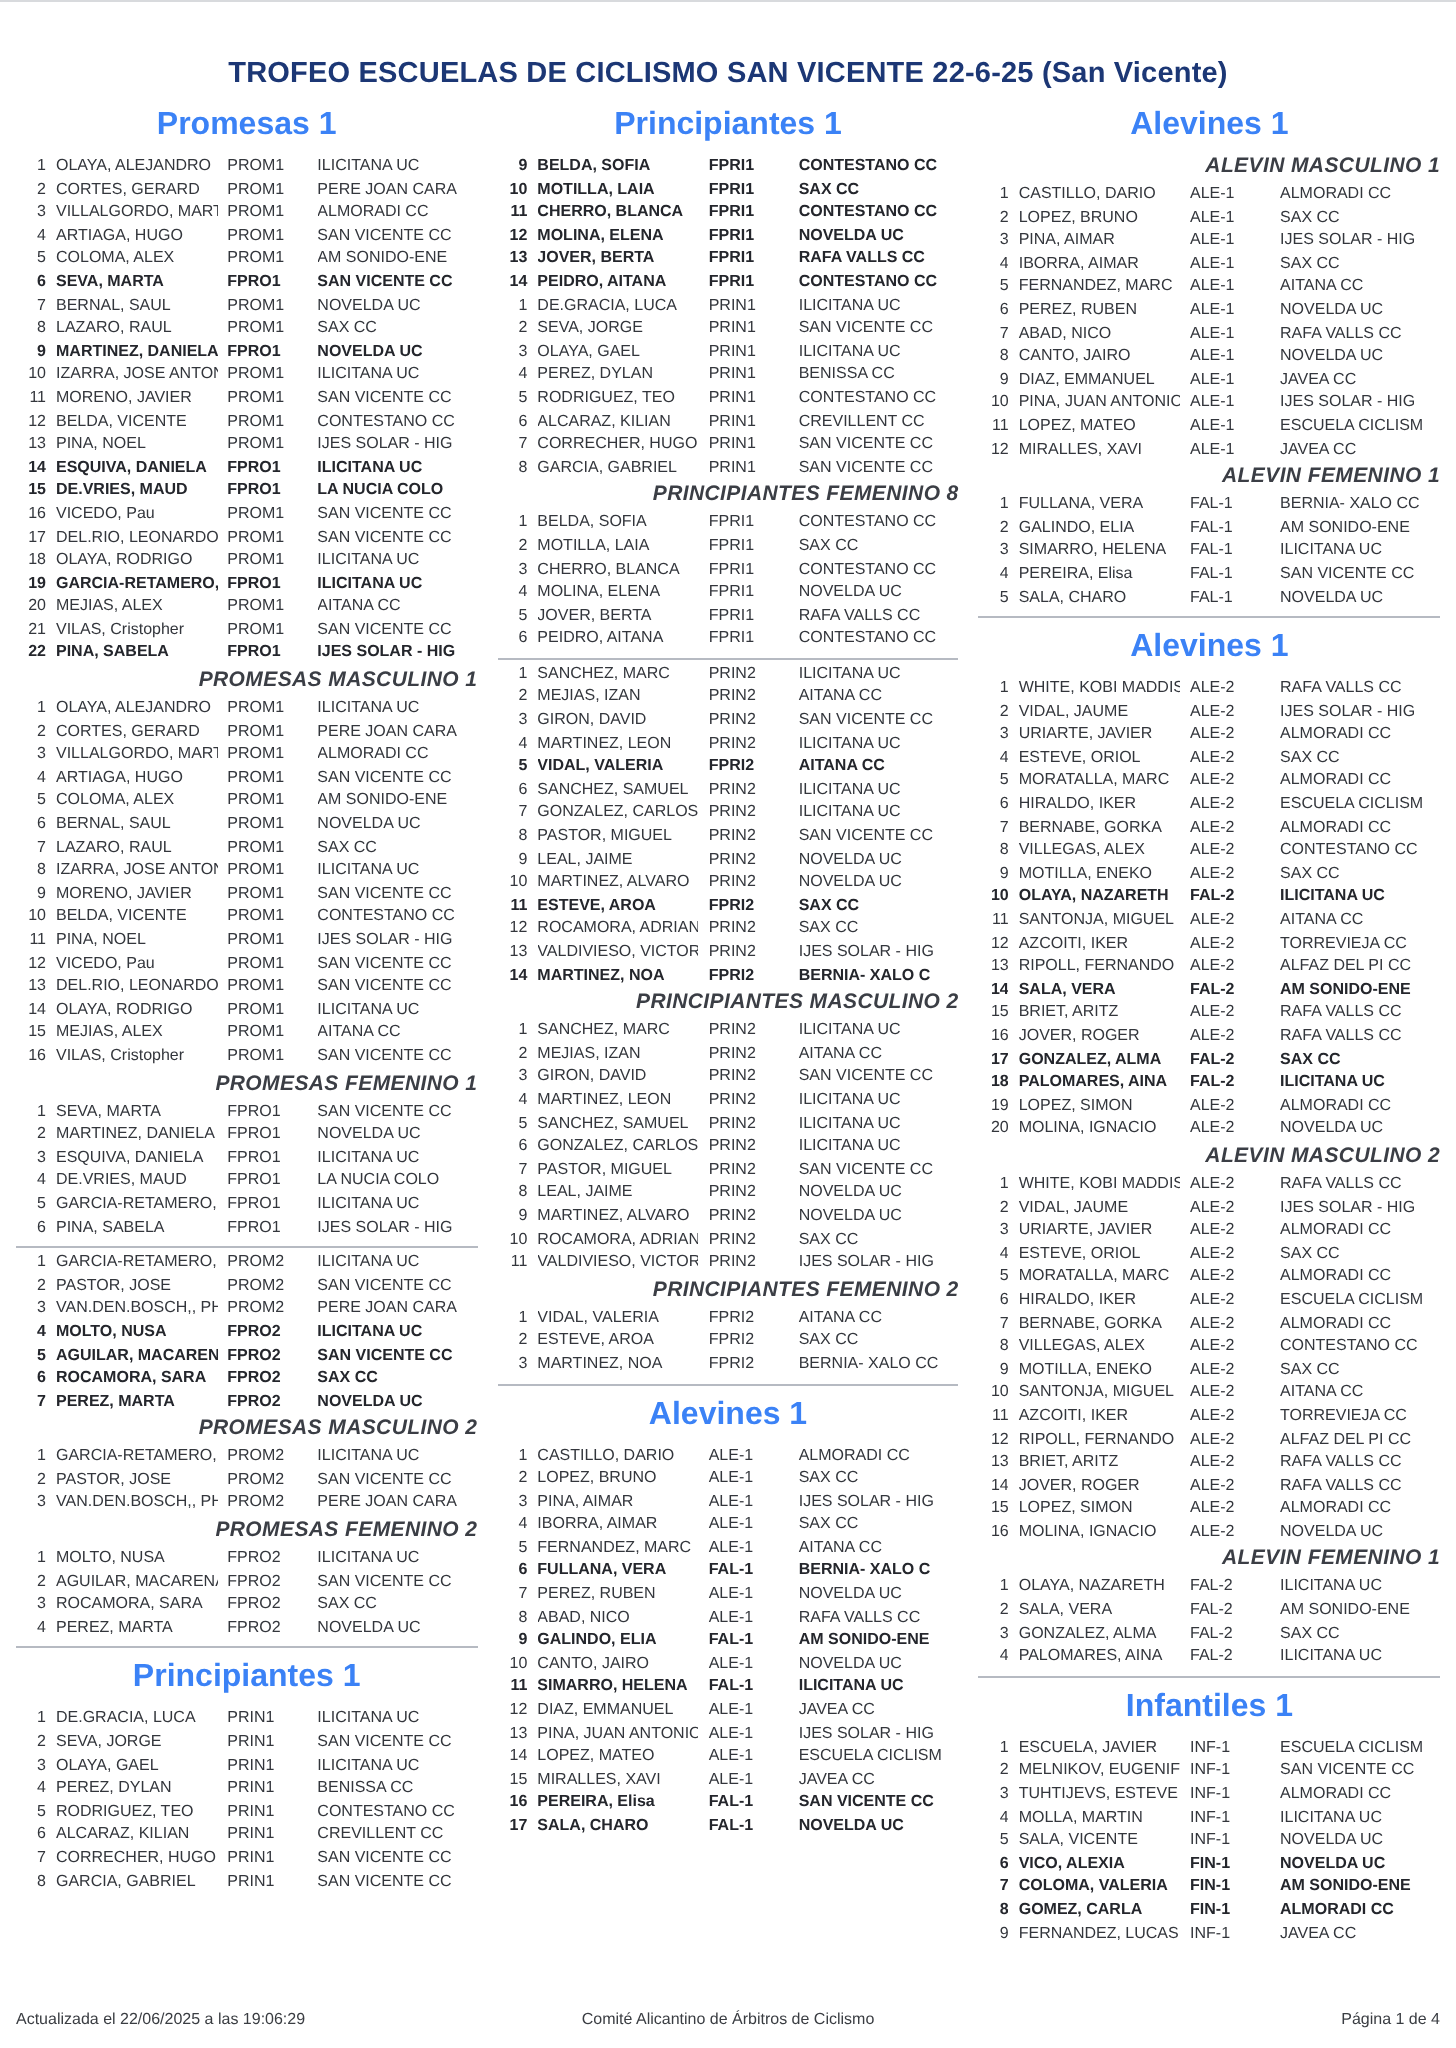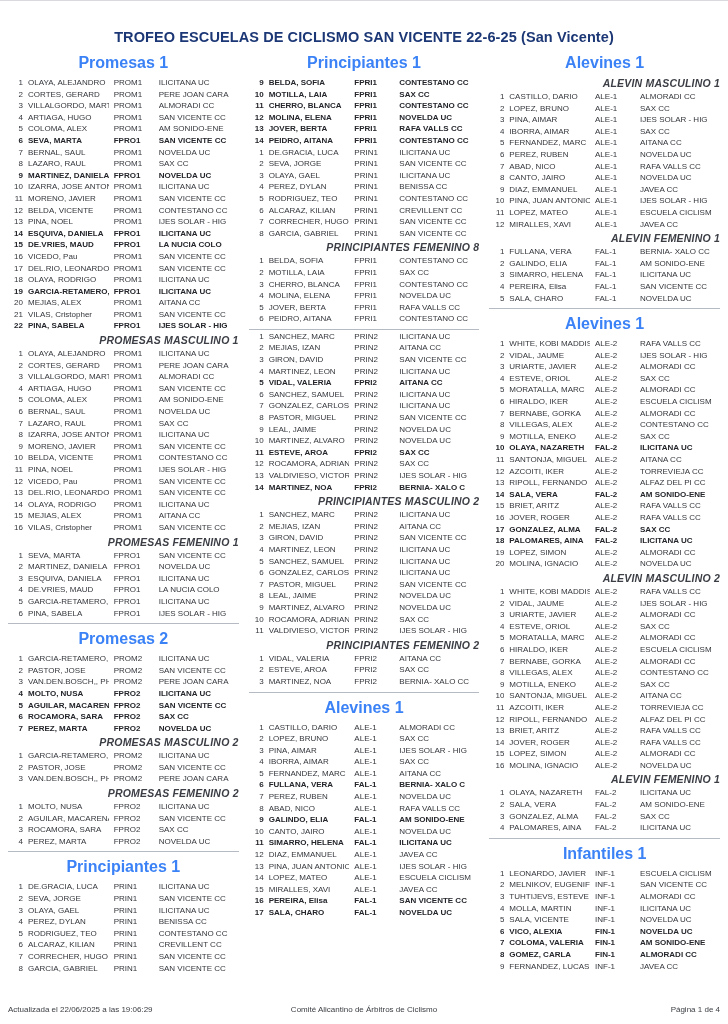--- a/index.html
+++ b/index.html
@@ -307,21 +307,20 @@
           <span class="c-cat">FPRO1</span>
           <span class="c-club">ILICITANA UC</span>
         </div>
         <div class="row">
           <span class="c-num">6</span>
           <span class="c-name">PINA, SABELA</span>
           <span class="c-cat">FPRO1</span>
           <span class="c-club">IJES SOLAR - HIG</span>
         </div>
         <div class="divider"></div>
-        <div class="h1">Promesas 2</div>
         <div class="row">
           <span class="c-num">1</span>
           <span class="c-name">GARCIA-RETAMERO, AD</span>
           <span class="c-cat">PROM2</span>
           <span class="c-club">ILICITANA UC</span>
         </div>
         <div class="row">
           <span class="c-num">2</span>
           <span class="c-name">PASTOR, JOSE</span>
           <span class="c-cat">PROM2</span>
@@ -1198,21 +1197,21 @@
         <div class="row">
           <span class="c-num">4</span>
           <span class="c-name">PALOMARES, AINA</span>
           <span class="c-cat">FAL-2</span>
           <span class="c-club">ILICITANA UC</span>
         </div>
         <div class="divider"></div>
         <div class="h1">Infantiles 1</div>
         <div class="row">
           <span class="c-num">1</span>
-          <span class="c-name">LEONARDO, JAVIER</span>
+          <span class="c-name">ESCUELA, JAVIER</span>
           <span class="c-cat">INF-1</span>
           <span class="c-club">ESCUELA CICLISM</span>
         </div>
         <div class="row">
           <span class="c-num">2</span>
           <span class="c-name">MELNIKOV, EUGENIF</span>
           <span class="c-cat">INF-1</span>
           <span class="c-club">SAN VICENTE CC</span>
         </div>
         <div class="row">

